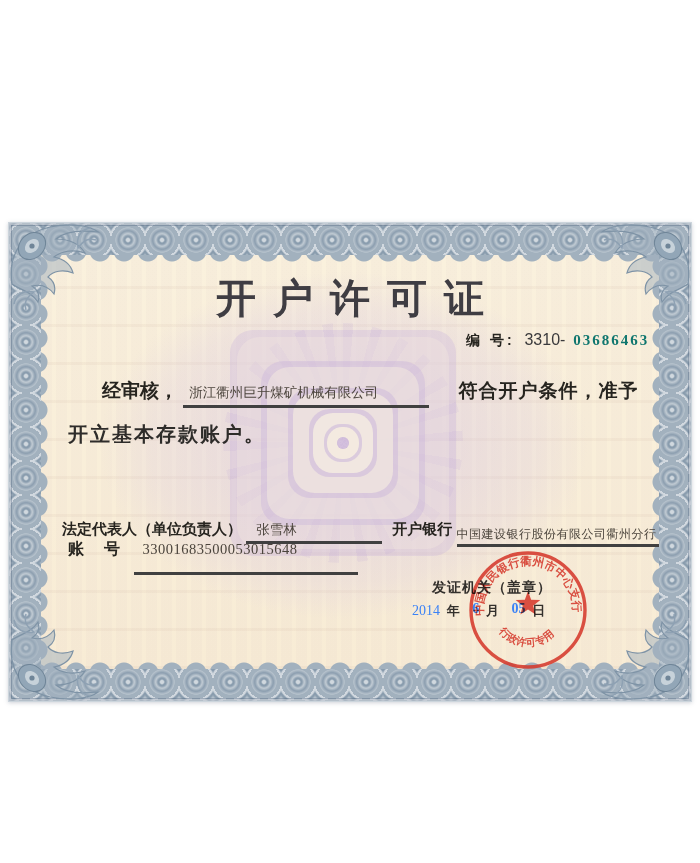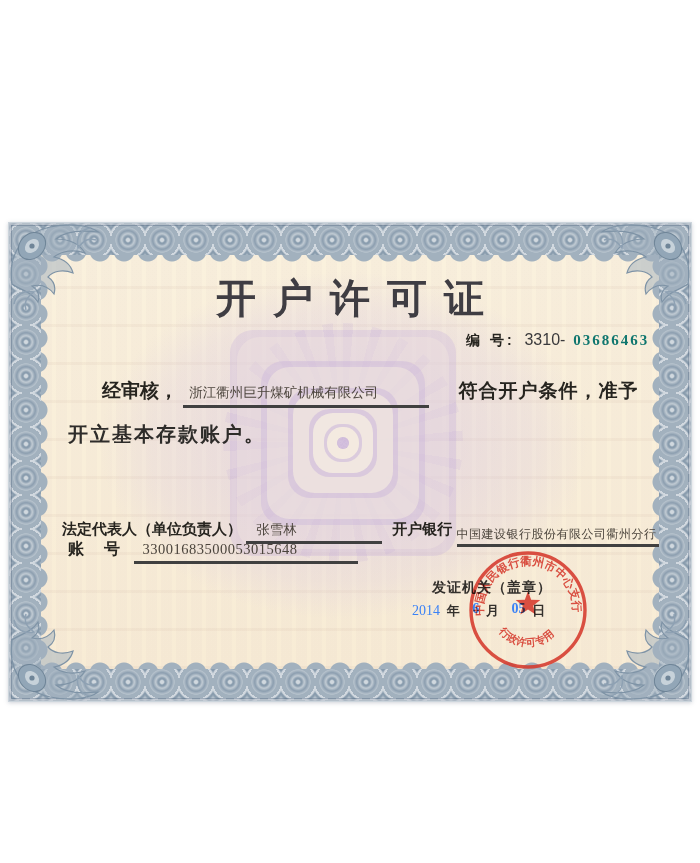--- a/index.html
+++ b/index.html
@@ -108,21 +108,21 @@
   .body-line2{position:absolute;left:60px;top:199px;font-size:20px;font-weight:700;letter-spacing:2px;text-align:center;}
 
   .row-rep{position:absolute;left:54px;top:261px;font-size:15px;white-space:nowrap;}
   .rep-name{width:126px;font-size:13.5px;padding:0 0 2px 10px;}
   .bank-label{margin-left:6px;}
   .bank-name{width:202px;font-size:12px;line-height:15px;padding-bottom:2px;
     vertical-align:bottom;position:relative;top:3px;letter-spacing:.5px;margin-top:41px;}
 
   .row-account{position:absolute;left:60px;top:317px;font-size:16px;}
   .row-account .lbl{letter-spacing:2px;}
-  .account-number{width:216px;font-size:14.5px;letter-spacing:.5px;padding:0 0 3px 8px;margin-left:8px;}
+  .account-number{width:216px;font-size:14.5px;letter-spacing:.5px;padding:0 0 14px 8px;margin-left:8px;}
 
   .issuer-label{position:absolute;left:424px;top:357px;font-size:14px;font-weight:700;letter-spacing:1px;color:#33302c;}
   .date-line{position:absolute;left:404px;top:380px;font-size:13px;color:#33302c;}
   .date-line .dval{font-family:"Liberation Serif","DejaVu Serif",serif;font-size:14px;color:#3b82f6;}
   .date-line .dnum{font-weight:700;position:relative;top:-2px;margin-left:9px;}
   .date-line .dunit{margin-left:3px;font-weight:700;}
 
   .seal{position:absolute;left:450px;top:318px;width:140px;height:140px;z-index:6;
     mix-blend-mode:multiply;opacity:.88;}
 </style>

